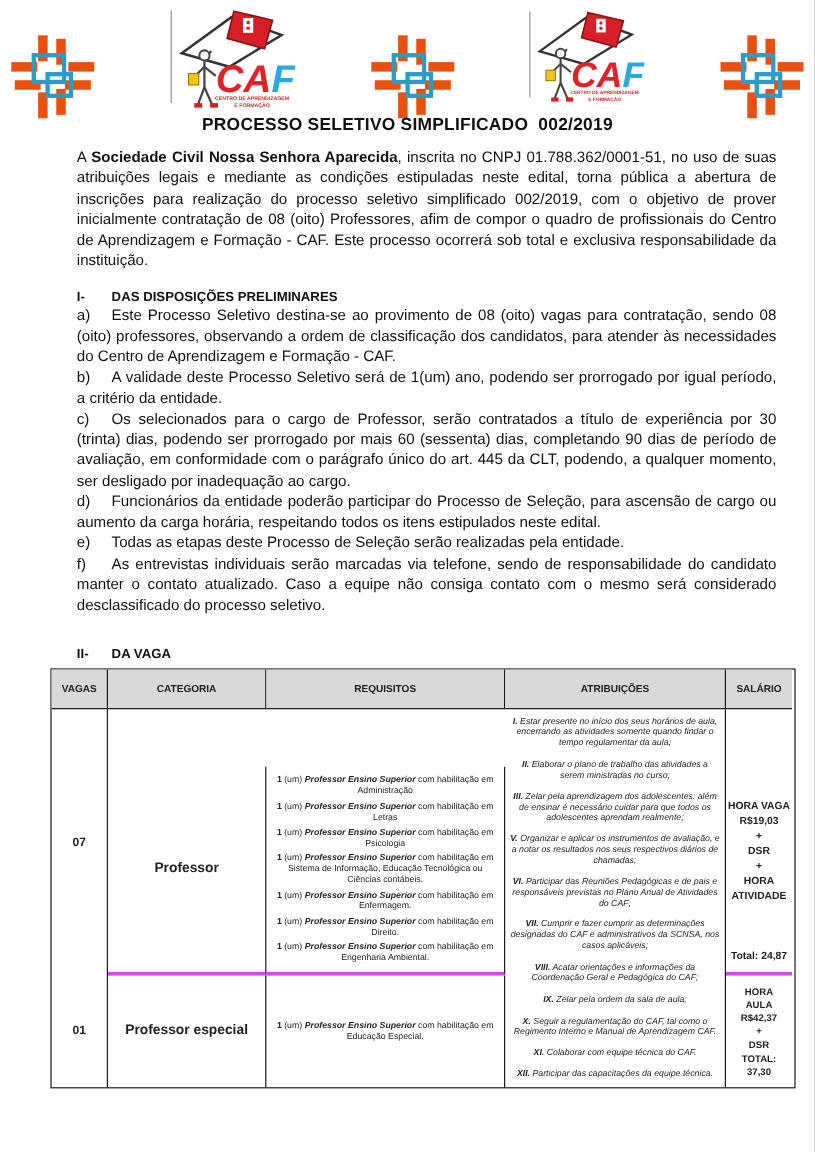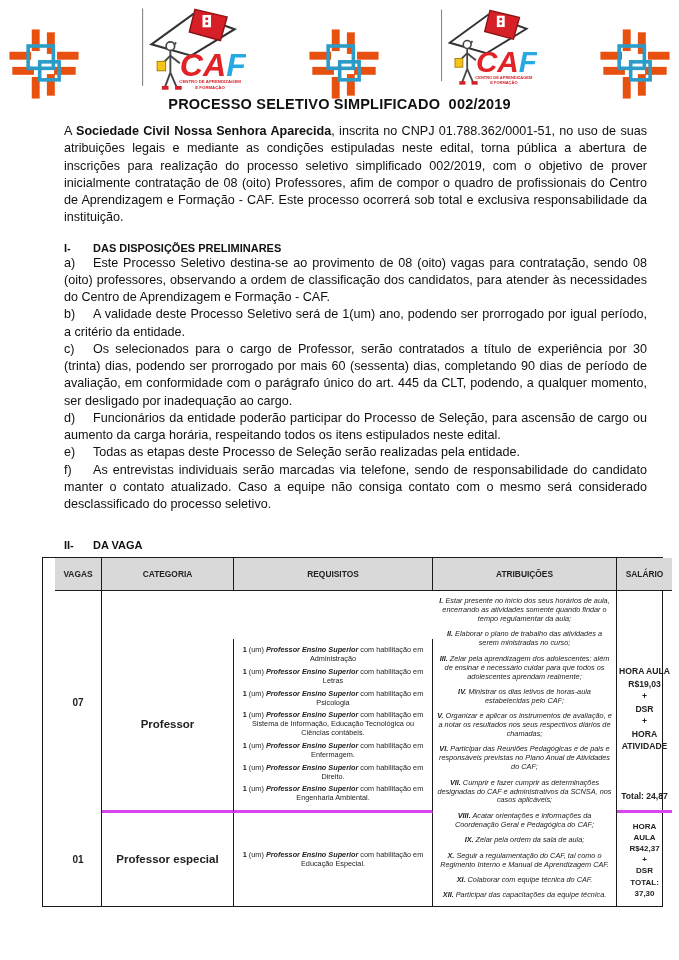--- a/index.html
+++ b/index.html
@@ -32,21 +32,21 @@
   .items p { margin:0; }
   .lbl { display:inline-block; width:29px; }
 
   
   .vtable {
     margin:6px 0 0 42px; width:621px;
     display:grid;
     grid-template-columns:47px 132px 199px 184px 55px;
     grid-template-rows:33px 222px 93px;
     border:1.6px solid #1a1a1a;
-    font-size:7.3px; color:#222;padding-left:12px;
+    font-size:7.3px; color:#222;
   }
   .th {
     background:#d9d9d9; border-right:1px solid #1a1a1a; border-bottom:1.4px solid #1a1a1a;
     display:flex; align-items:center; justify-content:center;
     font-weight:bold; font-size:8.4px; text-align:center;
   }
   .th:last-child { border-right:none; }
   .cell { border-right:1px solid #1a1a1a; }
   .no-rb { border-right:none; }
   .rowdiv { border-bottom:3px solid #d946ef;margin-top:48px; }
@@ -224,34 +224,33 @@
       <p class="req-item"><b>1</b><span> (um) </span><span class="req-name">Professor Ensino Superior</span><span> com habilitação em Sistema de Informação, Educação Tecnológica ou Ciências contábeis.</span></p>
       <p class="req-item"><b>1</b><span> (um) </span><span class="req-name">Professor Ensino Superior</span><span> com habilitação em Enfermagem.</span></p>
       <p class="req-item"><b>1</b><span> (um) </span><span class="req-name">Professor Ensino Superior</span><span> com habilitação em Direito.</span></p>
       <p class="req-item"><b>1</b><span> (um) </span><span class="req-name">Professor Ensino Superior</span><span> com habilitação em Engenharia Ambiental.</span></p>
     </div>
 
     <div class="cell atr-cell">
       <p class="atr-item"><b>I.</b><span> Estar presente no início dos seus horários de aula, encerrando as atividades somente quando findar o tempo regulamentar da aula;</span></p>
       <p class="atr-item"><b>II.</b><span> Elaborar o plano de trabalho das atividades a serem ministradas no curso;</span></p>
       <p class="atr-item"><b>III.</b><span> Zelar pela aprendizagem dos adolescentes: além de ensinar é necessário cuidar para que todos os adolescentes aprendam realmente;</span></p>
-      <p class="atr-item"><b>IV.</b><span> Ministrar os dias letivos de horas-aula estabelecidas pelo CAF;</span></p>
       <p class="atr-item"><b>V.</b><span> Organizar e aplicar os instrumentos de avaliação, e a notar os resultados nos seus respectivos diários de chamadas;</span></p>
       <p class="atr-item"><b>VI.</b><span> Participar das Reuniões Pedagógicas e de pais e responsáveis previstas no Plano Anual de Atividades do CAF;</span></p>
       <p class="atr-item"><b>VII.</b><span> Cumprir e fazer cumprir as determinações designadas do CAF e administrativos da SCNSA, nos casos aplicáveis;</span></p>
       <p class="atr-item"><b>VIII.</b><span> Acatar orientações e informações da Coordenação Geral e Pedagógica do CAF;</span></p>
       <p class="atr-item"><b>IX.</b><span> Zelar pela ordem da sala de aula;</span></p>
       <p class="atr-item"><b>X.</b><span> Seguir a regulamentação do CAF, tal como o Regimento Interno e Manual de Aprendizagem CAF.</span></p>
       <p class="atr-item"><b>XI.</b><span> Colaborar com equipe técnica do CAF.</span></p>
       <p class="atr-item"><b>XII.</b><span> Participar das capacitações da equipe técnica.</span></p>
     </div>
 
     <div class="cell no-rb sal-cell rowdiv" style="grid-column:5;grid-row:2;">
       <div class="sal-lines">
-        <div>HORA AULA</div>
+        <div>HORA VAGA</div>
         <div>R$19,03</div>
         <div>+</div>
         <div>DSR</div>
         <div>+</div>
         <div>HORA</div>
         <div>ATIVIDADE</div>
       </div>
       <div class="sal-total">Total: 24,87</div>
     </div>
 

